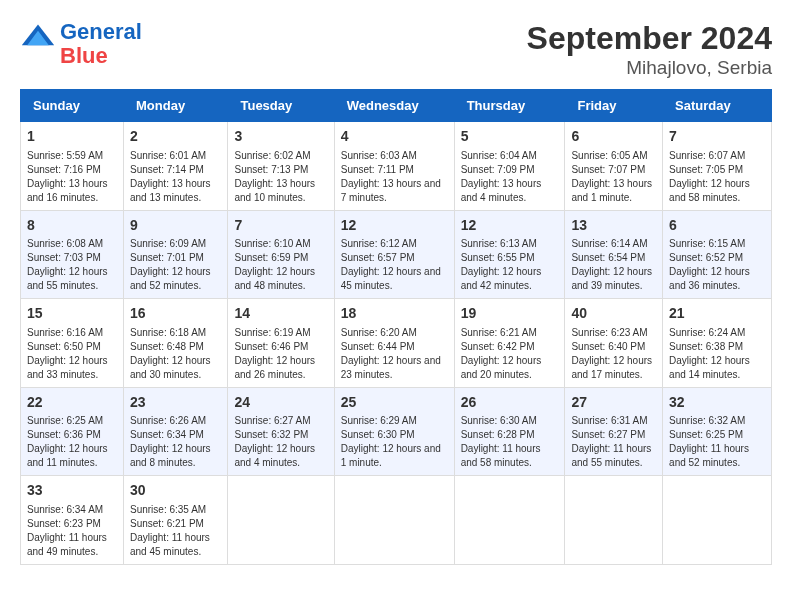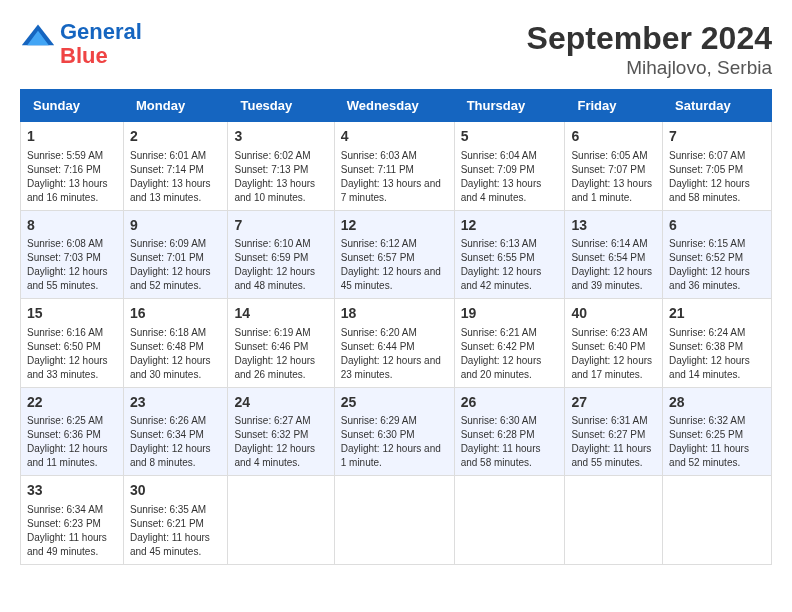--- a/index.html
+++ b/index.html
@@ -351,21 +351,21 @@
       </td>
       <td>
         <span class="day-num">27</span>
         <div class="day-info">
           Sunrise: 6:31 AM<br>
           Sunset: 6:27 PM<br>
           Daylight: 11 hours and 55 minutes.
         </div>
       </td>
       <td>
-        <span class="day-num">28</span>
+        <span class="day-num">32</span>
         <div class="day-info">
           Sunrise: 6:32 AM<br>
           Sunset: 6:25 PM<br>
           Daylight: 11 hours and 52 minutes.
         </div>
       </td>
     </tr>
 
     <tr class="week-row row-odd">
       <td>

